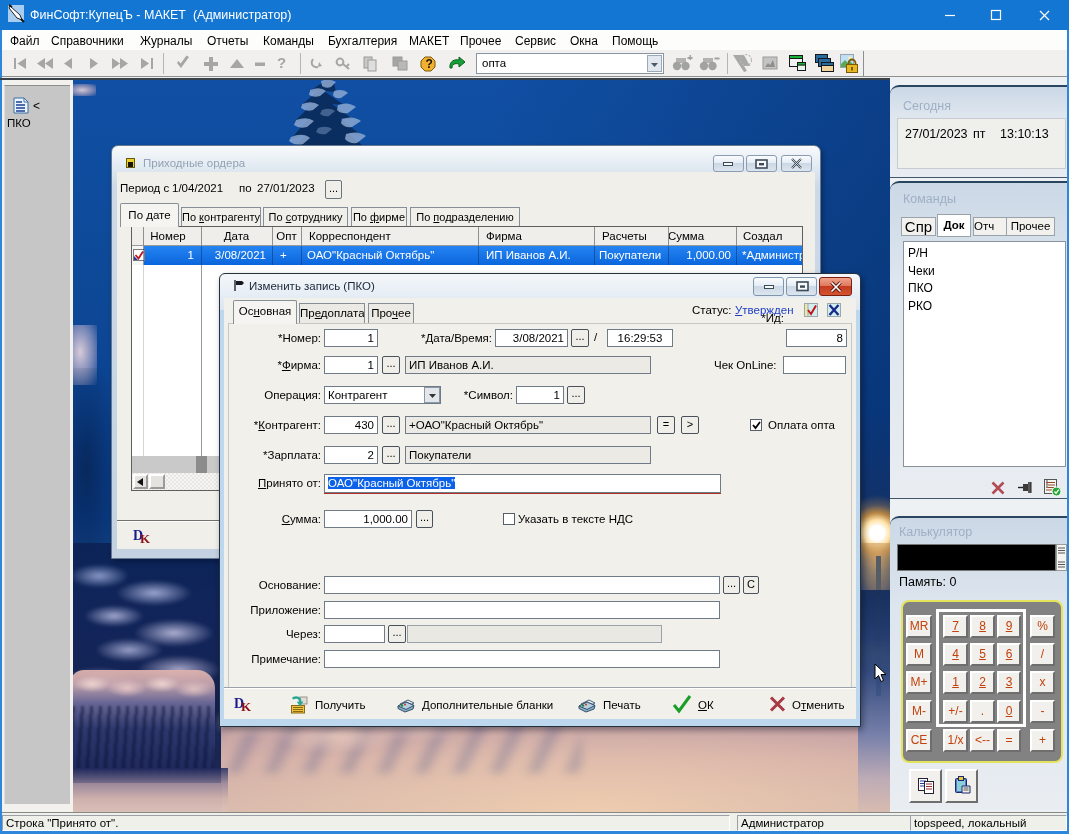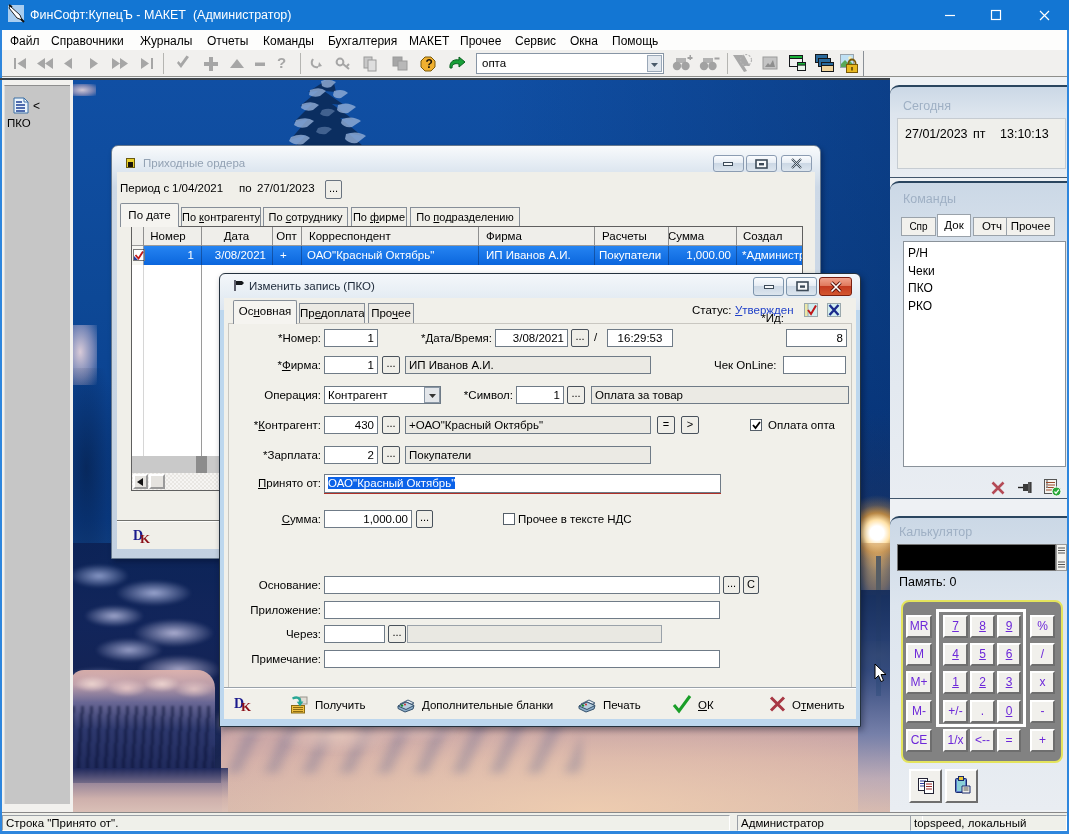--- a/index.html
+++ b/index.html
@@ -33,21 +33,21 @@
 #dlg{left:219px;top:273px;width:642px;height:454px;background:#bdd7ee;border:1px solid #25323e;border-radius:6px 6px 0 0;box-shadow:2px 3px 6px rgba(0,8,24,.4)}
 #dlgc{left:224px;top:298px;width:632px;height:421px;background:#f1f0ea}
 
 .pan{left:890px;width:179px;background:linear-gradient(180deg,#cbd8e6 0%,#dde5ee 30%,#e9edf2 100%);border-top:2px solid #2a455f;border-radius:9px 0 0 0}
 .phdr{font-size:12.5px;color:#9fb0c4}
 
 #sb{left:0;top:812px;width:1069px;height:22px;background:#eff0ea;border-top:1px solid #888}
 .sf{top:815px;height:16px;border:1px solid #9aa0a6;border-right-color:#fff;border-bottom-color:#fff;font-size:11.5px;padding:1px 3px;color:#000;white-space:nowrap;overflow:hidden}
 .edge{background:#2e86dd}
 u{text-decoration:underline}
-.cbt{height:23px;background:#f1f0ec;border:2px solid;border-color:#fff #6e6e6e #6e6e6e #fff;font-size:12px;text-align:center;line-height:19px;color:#6d28d9}
+.cbt{height:23px;background:#f1f0ec;border:2px solid;border-color:#fff #6e6e6e #6e6e6e #fff;font-size:12px;text-align:center;line-height:19px;color:#c2410c}
 svg{display:block}
 </style></head><body>
 <div id="app">
 
 <div class="a titlebar"></div>
 <svg class="a" style="left:8px;top:4px" width="17" height="19" viewBox="0 0 17 19">
  <rect x="0" y="1" width="16" height="17" fill="#a8cdf0"></rect>
  <path d="M2 2 L12 11 L14 16 L9 14 L1 4 Z" fill="#fff" stroke="#222" stroke-width="1"></path>
  <path d="M1 1 l3 2 M13 15 l3 3" stroke="#111" stroke-width="2"></path>
 </svg>
@@ -379,21 +379,20 @@
 
 <div class="a lbl" style="left:241px;top:389px;width:80px">Операция:</div>
 <div class="a inp" style="left:324px;top:386px;width:117px">Контрагент</div>
 <div class="a" style="left:424px;top:387px;width:16px;height:16px;background:#e3e6ea;border:1px solid #8a97a5"></div>
 <svg class="a" style="left:428px;top:393px" width="9" height="6" viewBox="0 0 9 6">
       <path d="M1 1 L4.5 5 L8 1z" fill="#333"></path>
     </svg>
 <div class="a lbl" style="left:433px;top:389px;width:80px">*Символ:</div>
 <div class="a inp" style="left:516px;top:386px;width:48px;text-align:right">1</div>
 <div class="a dot" style="left:567px;top:386px;width:18px">...</div>
-<div class="a inp ro" style="left:591px;top:386px;width:258px">Оплата за товар</div>
 
 <div class="a lbl" style="left:241px;top:419px;width:80px">*<u>К</u>онтрагент:</div>
 <div class="a inp" style="left:324px;top:416px;width:54px;text-align:right">430</div>
 <div class="a dot" style="left:382px;top:416px;width:18px">...</div>
 <div class="a inp ro" style="left:405px;top:416px;width:246px">+ОАО"Красный Октябрь"</div>
 <div class="a dot" style="left:657px;top:416px;width:18px;line-height:15px">=</div>
 <div class="a dot" style="left:681px;top:416px;width:18px;line-height:15px">&gt;</div>
 <div class="a cb" style="left:750px;top:419px"></div>
 <svg class="a" style="left:752px;top:421px" width="9" height="9" viewBox="0 0 9 9">
       <path d="M1 4 l2.5 3 L8 1" stroke="#000" stroke-width="1.8" fill="none"></path>
@@ -406,21 +405,21 @@
 <div class="a inp ro" style="left:405px;top:446px;width:246px">Покупатели</div>
 
 <div class="a lbl" style="left:241px;top:477px;width:80px"><u>П</u>ринято от:</div>
 <div class="a inp" style="left:324px;top:474px;width:397px;height:19px"><span style="background:#0b62e8;color:#fff">ОАО"Красный Октябрь"</span></div>
 <div class="a" style="left:324px;top:493px;width:397px;height:1px;background:#b03028"></div>
 
 <div class="a lbl" style="left:241px;top:513px;width:80px"><u>С</u>умма:</div>
 <div class="a inp" style="left:324px;top:510px;width:88px;text-align:right">1,000.00</div>
 <div class="a dot" style="left:416px;top:510px;width:17px">...</div>
 <div class="a cb" style="left:503px;top:513px"></div>
-<div class="a txt" style="left:518px;top:513px">Прочее в тексте НДС</div>
+<div class="a txt" style="left:518px;top:513px">Указать в тексте НДС</div>
 
 <div class="a lbl" style="left:241px;top:579px;width:80px">Основание:</div>
 <div class="a inp" style="left:324px;top:576px;width:396px"></div>
 <div class="a dot" style="left:723px;top:576px;width:17px">...</div>
 <div class="a dot" style="left:743px;top:576px;width:16px;line-height:15px">C</div>
 <div class="a lbl" style="left:241px;top:604px;width:80px">Приложение:</div>
 <div class="a inp" style="left:324px;top:601px;width:396px"></div>
 <div class="a lbl" style="left:241px;top:628px;width:80px">Через:</div>
 <div class="a inp" style="left:324px;top:625px;width:61px"></div>
 <div class="a dot" style="left:388px;top:625px;width:18px">...</div>
@@ -469,24 +468,24 @@
 
 <div class="a pan" style="top:85px;height:93px;border-bottom:1px solid #42566c"></div>
 <div class="a phdr" style="left:903px;top:99px">Сегодня</div>
 <div class="a" style="left:897px;top:118px;width:169px;height:51px;background:#efefeb;border:1px solid #c6ccd2"></div>
 <div class="a txt" style="left:905px;top:127px;font-size:12.5px">27/01/2023</div>
 <div class="a txt" style="left:973px;top:127px;font-size:12.5px">пт</div>
 <div class="a txt" style="left:1000px;top:127px;font-size:12.5px">13:10:13</div>
 
 <div class="a pan" style="top:181px;height:318px;border-bottom:1px solid #42566c"></div>
 <div class="a phdr" style="left:903px;top:192px">Команды</div>
-<div class="a" style="left:901px;top:217px;width:35px;height:19px;background:#f2f1ed;border:1px solid #9aa2aa;font-size:10px;text-align:center;line-height:17px">Спр</div>
-<div class="a" style="left:973px;top:217px;width:38px;height:19px;background:#f2f1ed;border:1px solid #9aa2aa;font-size:11.5px;text-align:center;line-height:17px">Отч</div>
+<div class="a" style="left:901px;top:217px;width:35px;height:19px;background:#f2f1ed;border:1px solid #9aa2aa;font-size:15px;text-align:center;line-height:17px">Спр</div>
+<div class="a" style="left:973px;top:217px;width:38px;height:19px;background:#f2f1ed;border:1px solid #9aa2aa;font-size:11.5px;line-height:17px">Отч</div>
 <div class="a" style="left:1006px;top:217px;width:49px;height:19px;background:#f2f1ed;border:1px solid #9aa2aa;font-size:11.5px;text-align:center;line-height:17px">Прочее</div>
-<div class="a" style="left:937px;top:214px;width:34px;height:23px;background:#fff;border:1px solid #9aa2aa;font-size:11.5px;font-weight:normal;text-align:center;line-height:20px">Док</div>
+<div class="a" style="left:937px;top:214px;width:34px;height:23px;background:#fff;border:1px solid #9aa2aa;font-size:11.5px;font-weight:bold;text-align:center;line-height:20px">Док</div>
 <div class="a" style="left:903px;top:241px;width:163px;height:226px;background:#fff;border:1px solid #8a929a"></div>
 <div class="a txt" style="left:908px;top:246px;font-size:12px">Р/Н</div>
 <div class="a txt" style="left:908px;top:264px;font-size:12px">Чеки</div>
 <div class="a txt" style="left:908px;top:281px;font-size:12px">ПКО</div>
 <div class="a txt" style="left:908px;top:299px;font-size:12px">РКО</div>
 <svg class="a" style="left:990px;top:480px" width="16" height="16" viewBox="0 0 16 16">
       <path d="M2.5 2.5 L13.5 13.5 M13.5 2.5 L2.5 13.5" stroke="#b44a56" stroke-width="2.6"></path>
     </svg>
 <svg class="a" style="left:1017px;top:480px" width="17" height="15" viewBox="0 0 17 15">
  <path d="M1 7.5 h5" stroke="#222" stroke-width="1.4"></path>

